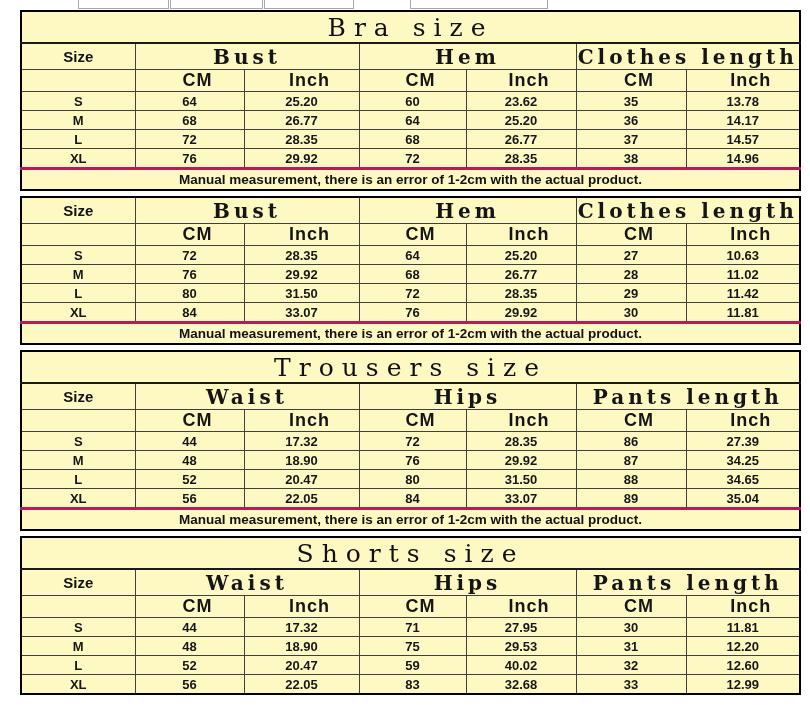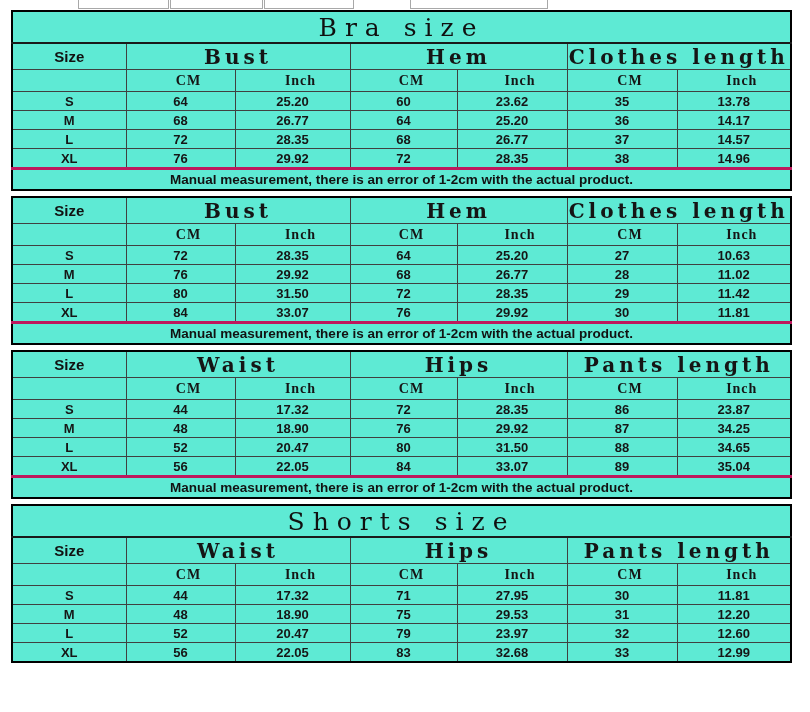--- a/index.html
+++ b/index.html
@@ -34,22 +34,22 @@
   }
   .r1 { left: 78px;  width: 91px;  }
   .r2 { left: 170px; width: 93px;  }
   .r3 { left: 264px; width: 90px;  }
   .r4 { left: 410px; width: 138px; }
 
   table.size-table {
     border-collapse: collapse;
     table-layout: fixed;
     width: 779px;
-    margin: 0 0 5px 11px;
-    background: #5eead4;
+    margin: 0 0 5px 20px;
+    background: #fef9c3;
     border: 2px solid #000000;
   }
   table.size-table td {
     border: 1px solid #404040;
     text-align: center;
     vertical-align: middle;
     padding: 0;
     overflow: hidden;
     white-space: nowrap;
   }
@@ -72,23 +72,23 @@
   }
   .group-label {
     font-family: "DejaVu Serif", serif;
     font-size: 20px;
     letter-spacing: 4px;
     color: #151515;
     font-weight: bold;
   }
   tr.t-sub td {
     height: 21px;
-    font-family: Liberation Serif, serif;
-    font-weight: bold;
-    font-size: 14px;
+    font-family: Liberation Sans, sans-serif;
+    font-weight: bold;
+    font-size: 18px;
     letter-spacing: 1px;
     color: #151515;
     padding-left: 16px;
   }
   tr.t-sub td.unit-cm { font-weight: 900; }
   tr.t-data td {
     height: 18px;
     font-family: "Liberation Sans", sans-serif;
     font-weight: bold;
     font-size: 13px;
@@ -258,20 +258,23 @@
     <colgroup>
       <col style="width:114px">
         <col style="width:109px">
         <col style="width:115px">
       <col style="width:107px">
         <col style="width:110px">
         <col style="width:110px">
         <col style="width:114px">
     </colgroup>
     <tbody>
+        <tr class="t-title">
+      <td colspan="7">Trousers size</td>
+    </tr>
     <tr class="t-head">
       <td class="size-label">Size</td>
       <td colspan="2" class="group-label">Waist</td>
       <td colspan="2" class="group-label">Hips</td>
       <td colspan="2" class="group-label">Pants length</td>
     </tr>
     <tr class="t-sub">
       <td></td>
       <td class="unit-cm">CM</td>
       <td>Inch</td>
@@ -280,21 +283,21 @@
       <td class="unit-cm">CM</td>
       <td>Inch</td>
     </tr>
     <tr class="t-data">
       <td>S</td>
       <td>44</td>
       <td>17.32</td>
       <td>72</td>
       <td>28.35</td>
       <td>86</td>
-      <td>23.87</td>
+      <td>27.39</td>
     </tr>
     <tr class="t-data">
       <td>M</td>
       <td>48</td>
       <td>18.90</td>
       <td>76</td>
       <td>29.92</td>
       <td>87</td>
       <td>34.25</td>
     </tr>
@@ -366,22 +369,22 @@
       <td>18.90</td>
       <td>75</td>
       <td>29.53</td>
       <td>31</td>
       <td>12.20</td>
     </tr>
     <tr class="t-data">
       <td>L</td>
       <td>52</td>
       <td>20.47</td>
-      <td>79</td>
-      <td>23.97</td>
+      <td>59</td>
+      <td>40.02</td>
       <td>32</td>
       <td>12.60</td>
     </tr>
     <tr class="t-data">
       <td>XL</td>
       <td>56</td>
       <td>22.05</td>
       <td>83</td>
       <td>32.68</td>
       <td>33</td>

